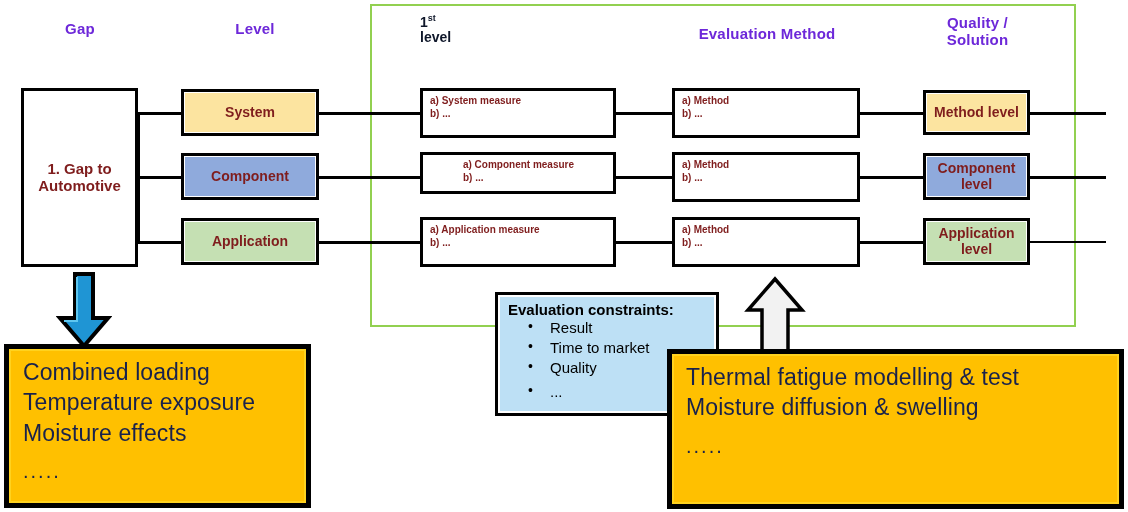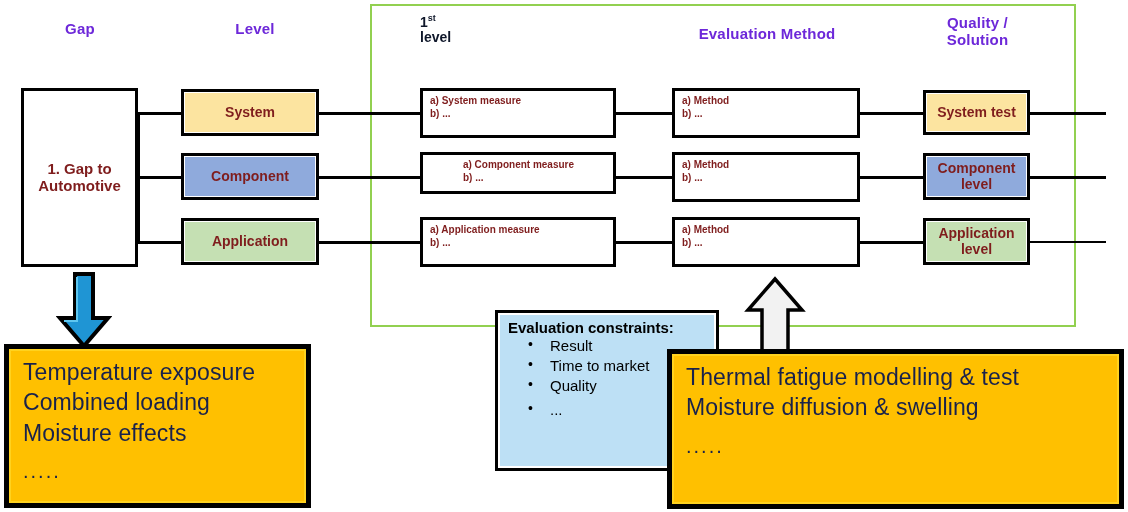--- a/index.html
+++ b/index.html
@@ -231,21 +231,21 @@
   </div>
   <div class="abs box text-box" style="left:672px; top:217px; width:188px; height:50px;">
     <div>
       <span class="ln">a) Method</span>
       <span class="ln">b) ...</span>
     </div>
   </div>
 
   <div class="abs box inner-ring lvl-system" style="left:923px; top:90px; width:107px; height:45px;">
     <div>
-      <span>System test</span>
+      <span>Method level</span>
     </div>
   </div>
   <div class="abs box inner-ring lvl-component" style="left:923px; top:153px; width:107px; height:47px;">
     <div>
       <span>Component</span><br>
       <span>level</span>
     </div>
   </div>
   <div class="abs box inner-ring lvl-application" style="left:923px; top:218px; width:107px; height:47px;">
     <div>
@@ -256,33 +256,33 @@
 
   <svg class="abs arrow-down" style="left:56px; top:272px;" width="56" height="78" viewBox="0 0 56 78">
     <polygon points="19,2 37,2 37,46 52,46 28,74 4,46 19,46" fill="#1F95D4" stroke="#000000" stroke-width="4" stroke-linejoin="miter"></polygon>
     <polyline points="21,5 21,49 8,49" fill="none" stroke="#5FC7F0" stroke-width="2"></polyline>
   </svg>
 
   <svg class="abs arrow-up" style="left:744px; top:276px;" width="62" height="80" viewBox="0 0 62 80">
     <polygon points="31,3 58,34 44,34 44,78 18,78 18,34 4,34" fill="#F2F2F2" stroke="#000000" stroke-width="3.5" stroke-linejoin="miter"></polygon>
   </svg>
 
-  <div class="abs constraints" style="left:495px; top:310px; width:224px; height:161px;">
+  <div class="abs constraints" style="left:495px; top:292px; width:224px; height:124px;">
     <span class="title">Evaluation constraints:</span>
     <ul>
       <li>Result</li>
       <li>Time to market</li>
       <li>Quality</li>
       <li class="dots">...</li>
     </ul>
   </div>
 
   <div class="abs callout" style="left:4px; top:344px; width:307px; height:164px;">
+    <span class="ln">Combined  loading</span>
     <span class="ln">Temperature  exposure</span>
-    <span class="ln">Combined  loading</span>
     <span class="ln">Moisture  effects</span>
     <span class="ln dots">.....</span>
   </div>
 
   <div class="abs callout" style="left:667px; top:349px; width:457px; height:160px;">
     <span class="ln">Thermal  fatigue  modelling  &amp;  test</span>
     <span class="ln">Moisture  diffusion  &amp;  swelling</span>
     <span class="ln dots">.....</span>
   </div>
 

